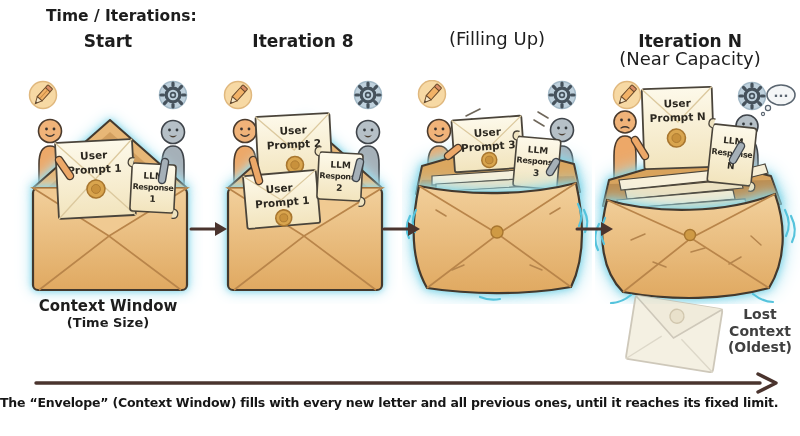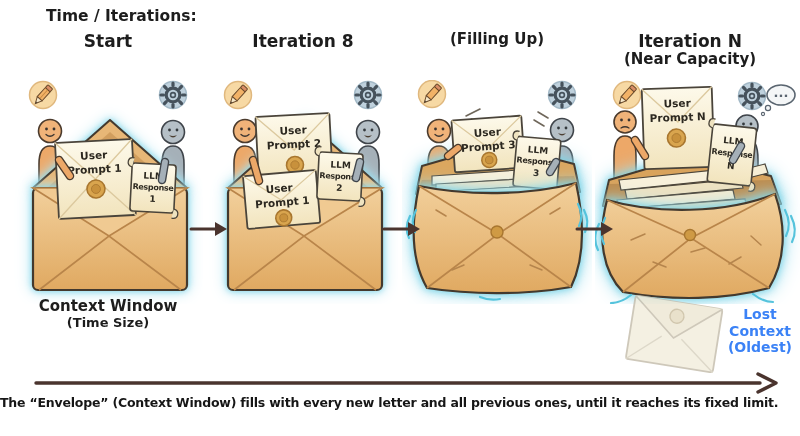--- a/index.html
+++ b/index.html
@@ -1,28 +1,28 @@
 <!DOCTYPE html>
 <html><head>
 <meta charset="utf-8">
 <style>
   html,body{margin:0;padding:0;background:#fff;}
   .canvas{position:relative;width:800px;height:436px;background:#ffffff;overflow:hidden;
           font-family:"DejaVu Sans",sans-serif;color:#1d1d1d;}
   .main-title{position:absolute;left:33px;top:7px;font-size:15.5px;font-weight:700;margin-left:13px;}
   .col-head{position:absolute;top:31px;text-align:center;}
   .col-title{font-size:17px;font-weight:700;line-height:20px;}
-  .col-sub{font-size:15px;font-weight:700;line-height:16px;text-align:center;}
+  .col-sub{font-size:18px;font-weight:400;line-height:16px;text-align:center;}
   .scene{position:absolute;top:80px;}
   .mini-arrow{position:absolute;top:218px;}
   .footnote{position:absolute;left:13px;top:297px;width:190px;text-align:center;}
   .footnote .l1{font-size:15px;font-weight:700;line-height:18px;}
   .footnote .l2{font-size:13px;font-weight:600;line-height:16px;}
   .lost-label{position:absolute;left:722px;top:306px;width:76px;text-align:center;
-              color:#3b82f6;font-size:14px;font-weight:600;line-height:16.5px;}
+              color:#404040;font-size:14px;font-weight:600;line-height:16.5px;}
   .caption{position:absolute;left:0;top:395px;width:800px;
            font-size:12.5px;font-weight:600;letter-spacing:-0.2px;color:#161616;}
   
   text{font-family:"DejaVu Sans",sans-serif;}
   .lt{font-size:10.5px;font-weight:700;fill:#2c2820;text-anchor:middle;}
   .sc{font-size:8px;font-weight:700;letter-spacing:-0.3px;fill:#2c2820;text-anchor:middle;}
   .scb{font-size:9px;font-weight:700;fill:#2c2820;text-anchor:middle;}
   .dots{font-size:13px;font-weight:700;fill:#5a6570;text-anchor:middle;}
   .badge-pencil{fill:#f7d9a4;stroke:#e0b87e;stroke-width:1.5;}
   .badge-gear{fill:#bfd1dd;stroke:#a3b9c7;stroke-width:1.5;}

